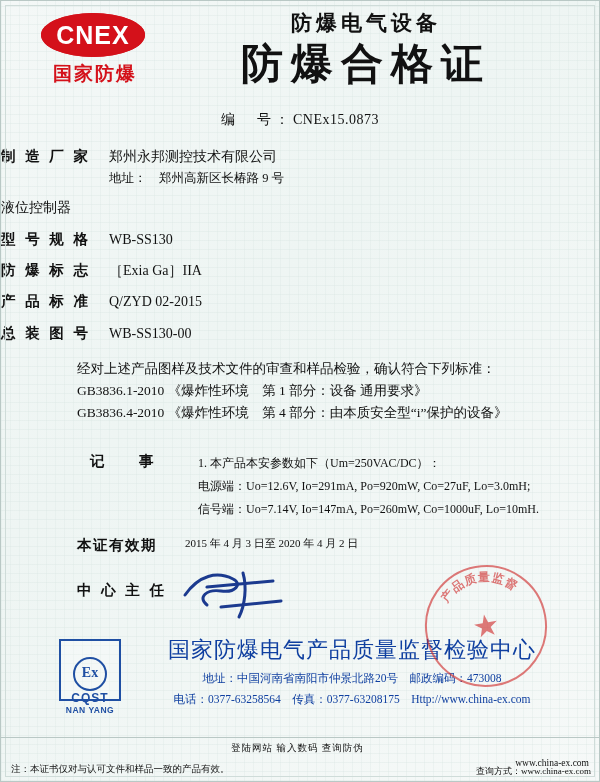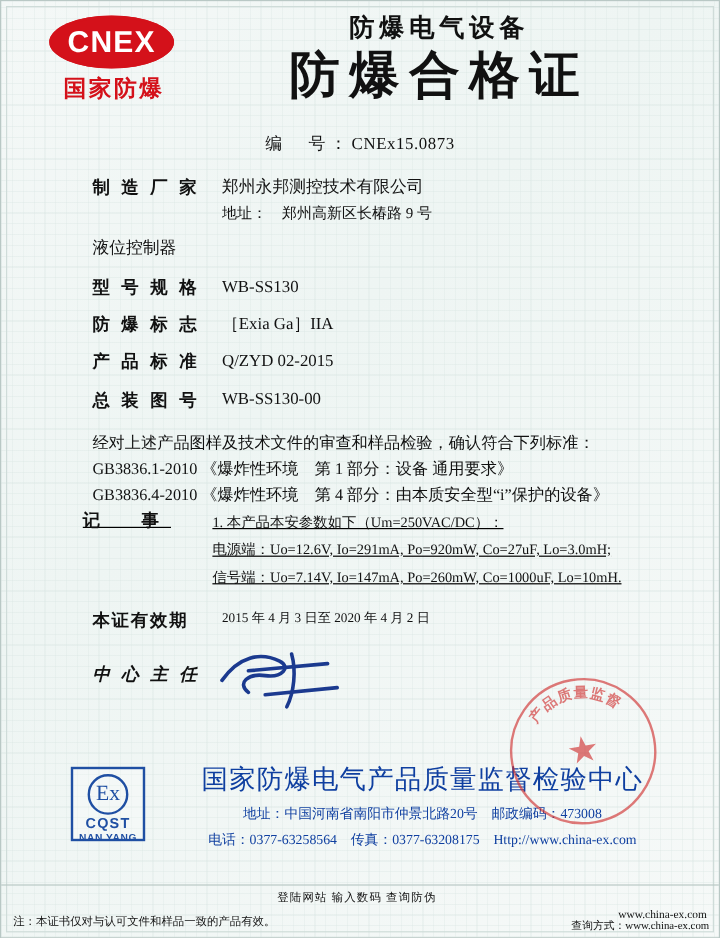--- a/index.html
+++ b/index.html
@@ -94,21 +94,20 @@
     color: #111;
     margin-top: 2px;
     letter-spacing: 1px;
   }
   .number-line .lbl { letter-spacing: 4px; font-size: 14px; }
   .number-line .val { font-family: "Liberation Serif", serif; letter-spacing: 0.5px; }
 
   
   .fields {
     margin-top: 18px;
-    padding-left: 76px;
     padding-right: 40px;
   }
   .row {
     display: flex;
     align-items: flex-start;
     margin-bottom: 11px;
   }
   .row .label {
     width: 108px;
     flex: 0 0 108px;
@@ -141,25 +140,24 @@
     line-height: 1.6;
   }
   .standards .std {
     font-size: 13.5px;
     color: #111;
     line-height: 1.65;
   }
 
   
   .notes {
-    margin-top: 0;
-    padding-left: 68px;
+    margin-top: 28px;
+    padding-left: 89px;
     display: flex;
     align-items: flex-start;
-    text-decoration: underline;
   }
   .notes .label {
     width: 108px;
     flex: 0 0 108px;
     font-size: 14.5px;
     font-weight: bold;
     letter-spacing: 10px;
     color: #111;
   }
   .notes .body {
@@ -186,21 +184,20 @@
     position: relative;
     height: 54px;
   }
   .sig-row .label {
     width: 108px;
     flex: 0 0 108px;
     font-size: 14.5px;
     font-weight: bold;
     letter-spacing: 3px;
     color: #111;
-    font-style: italic;
   }
   .sig-mark {
     position: absolute;
     left: 176px;
     top: -16px;
     width: 120px;
     height: 60px;
     color: #1b3a8f;
   }
 
@@ -221,25 +218,25 @@
     border: 2px solid #1f4fa3;
     box-sizing: border-box;
     text-align: center;
     background: rgba(255,255,255,0.25);
   }
   .ex-badge .circle {
     width: 30px;
     height: 30px;
     border: 2px solid #1f4fa3;
     border-radius: 50%;
-    margin: 4px auto 1px auto;
+    margin: 16px auto 1px auto;
     color: #1f4fa3;
     font-family: "Liberation Serif", serif;
-    font-size: 18px;
-    font-weight: normal;
+    font-size: 14px;
+    font-weight: bold;
     line-height: 28px;
   }
   .ex-badge .b1 {
     font-family: "Liberation Sans", sans-serif;
     font-size: 12px;
     font-weight: bold;
     color: #1f4fa3;
     letter-spacing: 1px;
     line-height: 1.1;
   }

